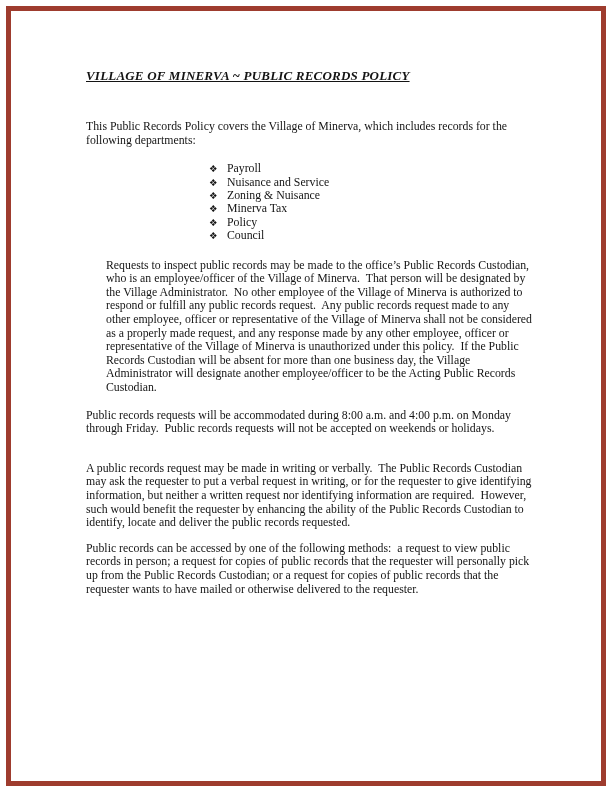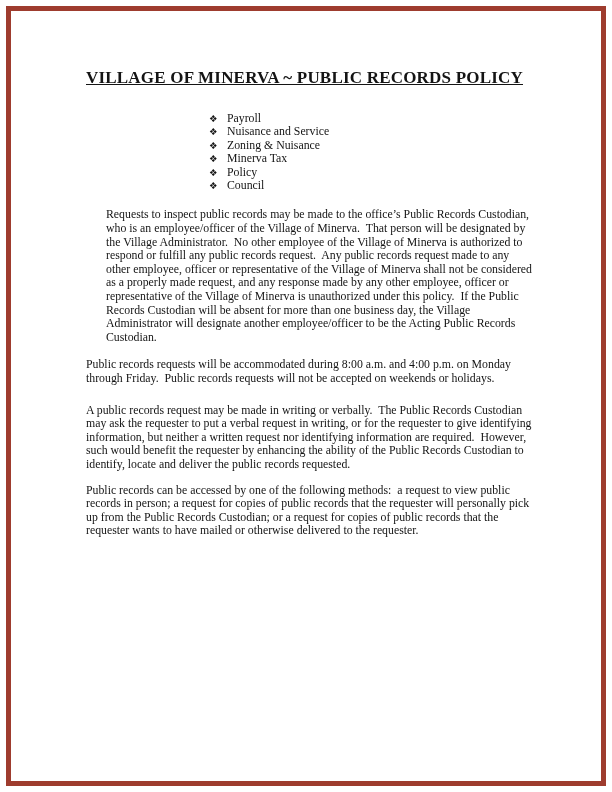--- a/index.html
+++ b/index.html
@@ -19,43 +19,44 @@
     border: 5px solid #9e3c2e;
     pointer-events: none;
   }
   .content {
     position: absolute;
     top: 68px;
     left: 86px;
     width: 449px;
   }
   .doc-title {
-    font-size: 17px;
+    font-size: 13px;
     font-weight: bold;
     text-decoration: underline;
     letter-spacing: 0.2px;
-    margin: 0 0 24px 0;
+    margin: 0 0 36px 0;
     white-space: nowrap;
+    font-style: italic;
   }
   .section-heading {
     font-size: 12.3px;
     font-weight: bold;
     text-decoration: underline;
     letter-spacing: 0.1px;
     margin: 26px 0 27px 0;
     white-space: nowrap;
   }
   .para {
     font-size: 11.8px;
     line-height: 13.6px;
     margin: 0 0 15px 0;
     white-space: pre-wrap;
   }
   .para.tight { margin-bottom: 14px; margin-left: 20px; }
-  .para.after18 { margin-bottom: 18px; }
+  .para.after18 { margin-bottom: 26px; }
   .para.after12 { margin-bottom: 12px; }
   .dept-list {
     list-style: none;
     margin: 0 0 16px 0;
     padding: 0 0 0 123px;
   }
   .dept-list li {
     display: flex;
     align-items: baseline;
     font-size: 11.8px;
@@ -72,20 +73,21 @@
 </head>
 <body>
 
 <div class="page">
   <div class="border-frame"></div>
 
   <div class="content">
 
     <h1 class="doc-title">VILLAGE OF MINERVA ~ PUBLIC RECORDS POLICY</h1>
 
+    <p class="para">This Public Records Policy covers the Village of Minerva, which includes records for the following departments:</p>
 
     <ul class="dept-list">
       <li>
         <span class="bullet">❖</span>
         <span>Payroll</span>
       </li>
       <li>
         <span class="bullet">❖</span>
         <span>Nuisance and Service</span>
       </li>

